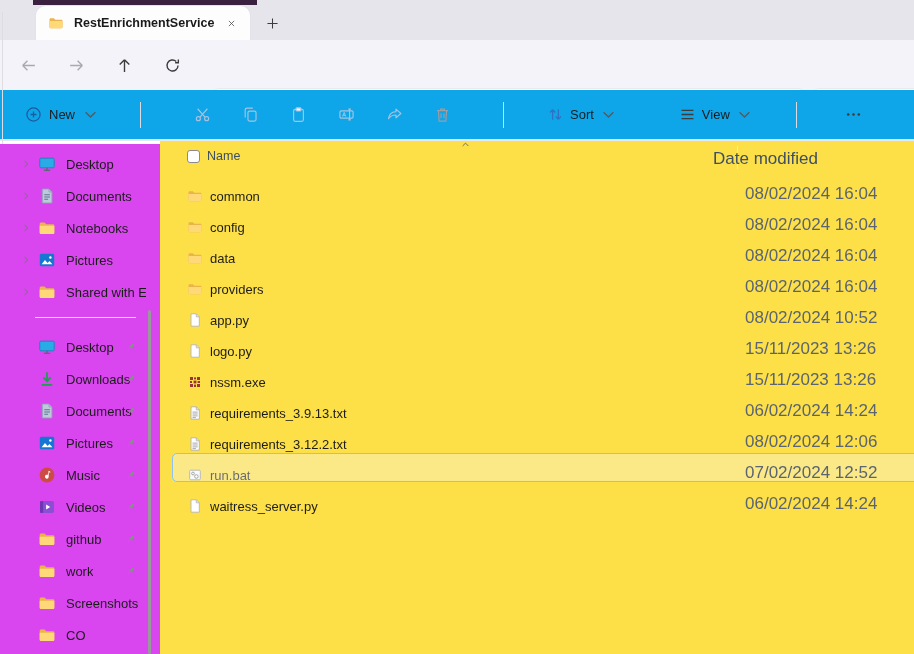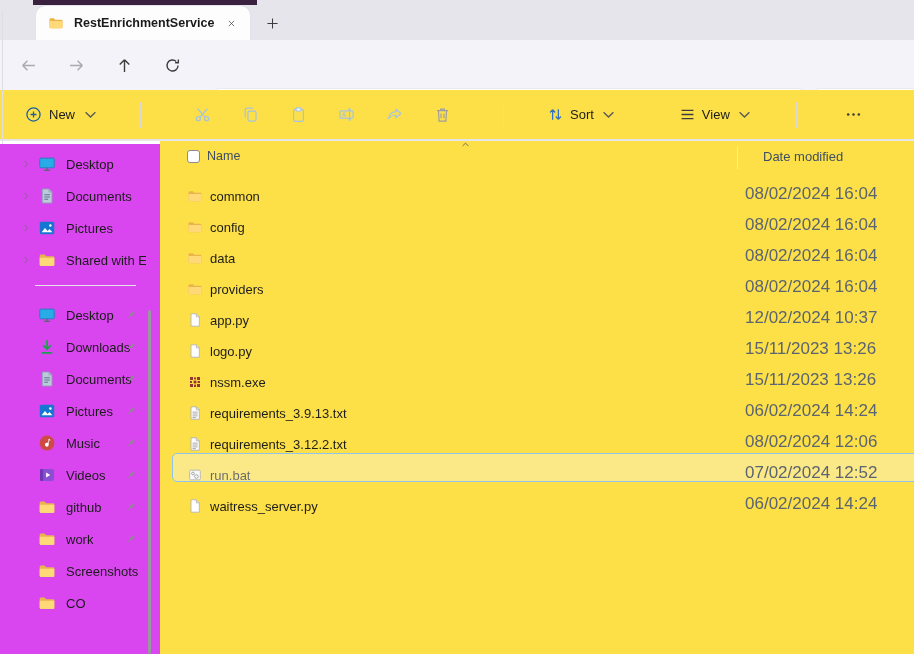--- a/index.html
+++ b/index.html
@@ -38,21 +38,21 @@
   .crumb-chev { width:14px; height:14px; margin:0 1px; flex:0 0 14px; }
   .crumb-root { width:22px; height:20px; margin-right:2px; flex:0 0 22px; }
   .crumb-root svg { width:17px; height:17px; margin:1px auto 0; }
   .search { position:absolute; left:813px; top:48px; width:130px; height:34px; background:#ffffff;
             border:1px solid #e9e9ee; border-radius:6px; display:flex; align-items:center; padding-left:13px; }
   .search input { border:none; outline:none; background:transparent; font-family:inherit;
                   font-size:12.5px; color:#1b1b1b; width:100%; }
   .search input::placeholder { color:#5e5e63; opacity:1; }
 
   
-  .toolbar { position:absolute; left:0; top:90px; width:914px; height:50px; background:#fde047;
+  .toolbar { position:absolute; left:0; top:90px; width:914px; height:50px; background:#0ea5e9;
              border-bottom:1px solid #e2e2e7; display:flex; align-items:center; padding-left:21px;gap:24px; }
   .tb-new { display:flex; align-items:center; gap:7px; padding:6px 4px; border-radius:5px; }
   .tb-new .ic { width:17px; height:17px; }
   .tb-label { font-size:13px; color:#1c1c1c; }
   .chev-down { width:10px; height:10px; }
   .tb-divider { width:1px; height:26px; background:#d9d9de; margin:0 13px; }
   .tb-btn { width:48px; height:36px; display:flex; align-items:center; justify-content:center; border-radius:5px; }
   .tb-btn .ic { width:17px; height:17px; }
   .tb-btn.blue-disabled { color:#a5c3e0; }
   .tb-btn.gray { color:#9d9da2; }
@@ -79,21 +79,21 @@
   .pin-ic { position:absolute; left:124px; top:10px; width:13px; height:13px; }
   .side-scrollbar { position:absolute; left:148px; top:166px; bottom:0; width:3px; background:#98989d; border-radius:2px; }
 
   .files { position:absolute; left:160px; top:141px; right:0; bottom:0; background:#fde047; overflow:hidden; }
   .fhead { position:relative; height:32px; }
   .cbx { position:absolute; left:27px; top:9px; width:13px; height:13px; background:#fff;
          border:1px solid #8a8a8f; border-radius:3px; }
   .head-name { position:absolute; left:47px; top:8px; font-size:12.5px; color:#3e4f63; }
   .caret-up { position:absolute; left:300px; top:-2px; width:11px; height:11px; }
   .col-sep { position:absolute; left:577px; top:5px; width:1px; height:23px; background:#e8e8ec; }
-  .head-date { position:absolute; left:603px; top:8px; font-size:13px; color:#3e4f63; }
+  .head-date { position:absolute; left:553px; top:8px; font-size:17px; color:#3e4f63; }
 
   .rows { position:relative; }
   .frow { height:31px; display:flex; align-items:flex-end; padding-left:27px; position:relative; }
   .f-icon { width:16px; height:16px; flex:0 0 16px; margin-right:7px; }
   .f-name { font-size:13px; color:#1d1d1d; white-space:nowrap; }
   .f-date { position:absolute; left:585px; font-size:17px; color:#5b6470; white-space:nowrap; }
   .frow.selected::before { content:''; position:absolute; left:12px; right:-6px; top:1px; bottom:1px;
          border:1px solid #8fc4ee; border-radius:5px; background:rgba(245,250,255,.35); pointer-events:none; }
 </style>
 </head>
@@ -334,20 +334,34 @@
     <span class="s-label">Documents</span>
   </div>
       <div class="tree-item">
     <span class="tree-chev ic">
           <svg viewBox="0 0 16 16" fill="none">
             <path d="M6 3.8L10.2 8 6 12.2" stroke="#707070" stroke-width="1.2"></path>
           </svg>
         </span>
     <span class="s-icon ic">
           <svg viewBox="0 0 16 16" fill="none">
+            <path d="M1.5 4.4c0-.7.5-1.2 1.2-1.2h3.1l1.6 1.5h6c.7 0 1.1.5 1.1 1.2v6.2c0 .7-.4 1.2-1.1 1.2H2.7c-.7 0-1.2-.5-1.2-1.2z" fill="#e9b44c"></path>
+            <path d="M1.5 6.1h13v6.1c0 .7-.4 1.1-1.1 1.1H2.7c-.7 0-1.2-.4-1.2-1.1z" fill="#ffd878"></path>
+          </svg>
+        </span>
+    <span class="s-label">Notebooks</span>
+  </div>
+      <div class="tree-item">
+    <span class="tree-chev ic">
+          <svg viewBox="0 0 16 16" fill="none">
+            <path d="M6 3.8L10.2 8 6 12.2" stroke="#707070" stroke-width="1.2"></path>
+          </svg>
+        </span>
+    <span class="s-icon ic">
+          <svg viewBox="0 0 16 16" fill="none">
             <rect x="1.6" y="2.4" width="12.8" height="11.2" rx="1.4" fill="#1677d2"></rect>
             <path d="M3.2 11.8l3-3.9 2.4 2.8 1.6-1.9 2.6 3z" fill="#fff"></path>
             <circle cx="11" cy="5.7" r="1.1" fill="#fff"></circle>
           </svg>
         </span>
     <span class="s-label">Pictures</span>
   </div>
       <div class="tree-item">
     <span class="tree-chev ic">
           <svg viewBox="0 0 16 16" fill="none">
@@ -582,21 +596,21 @@
     <span class="f-date">08/02/2024 16:04</span>
   </div>
       <div class="frow">
     <span class="f-icon ic">
           <svg viewBox="0 0 16 16" fill="none">
             <path d="M4 1.8h5.3l3 3v9.4H4z" fill="#fff" stroke="#b6b6b6" stroke-width=".9"></path>
             <path d="M9.3 1.8v3h3" stroke="#b6b6b6" stroke-width=".9"></path>
           </svg>
         </span>
     <span class="f-name">app.py</span>
-    <span class="f-date">12/02/2024 10:37</span>
+    <span class="f-date">08/02/2024 10:52</span>
   </div>
       <div class="frow">
     <span class="f-icon ic">
           <svg viewBox="0 0 16 16" fill="none">
             <path d="M4 1.8h5.3l3 3v9.4H4z" fill="#fff" stroke="#b6b6b6" stroke-width=".9"></path>
             <path d="M9.3 1.8v3h3" stroke="#b6b6b6" stroke-width=".9"></path>
           </svg>
         </span>
     <span class="f-name">logo.py</span>
     <span class="f-date">15/11/2023 13:26</span>

